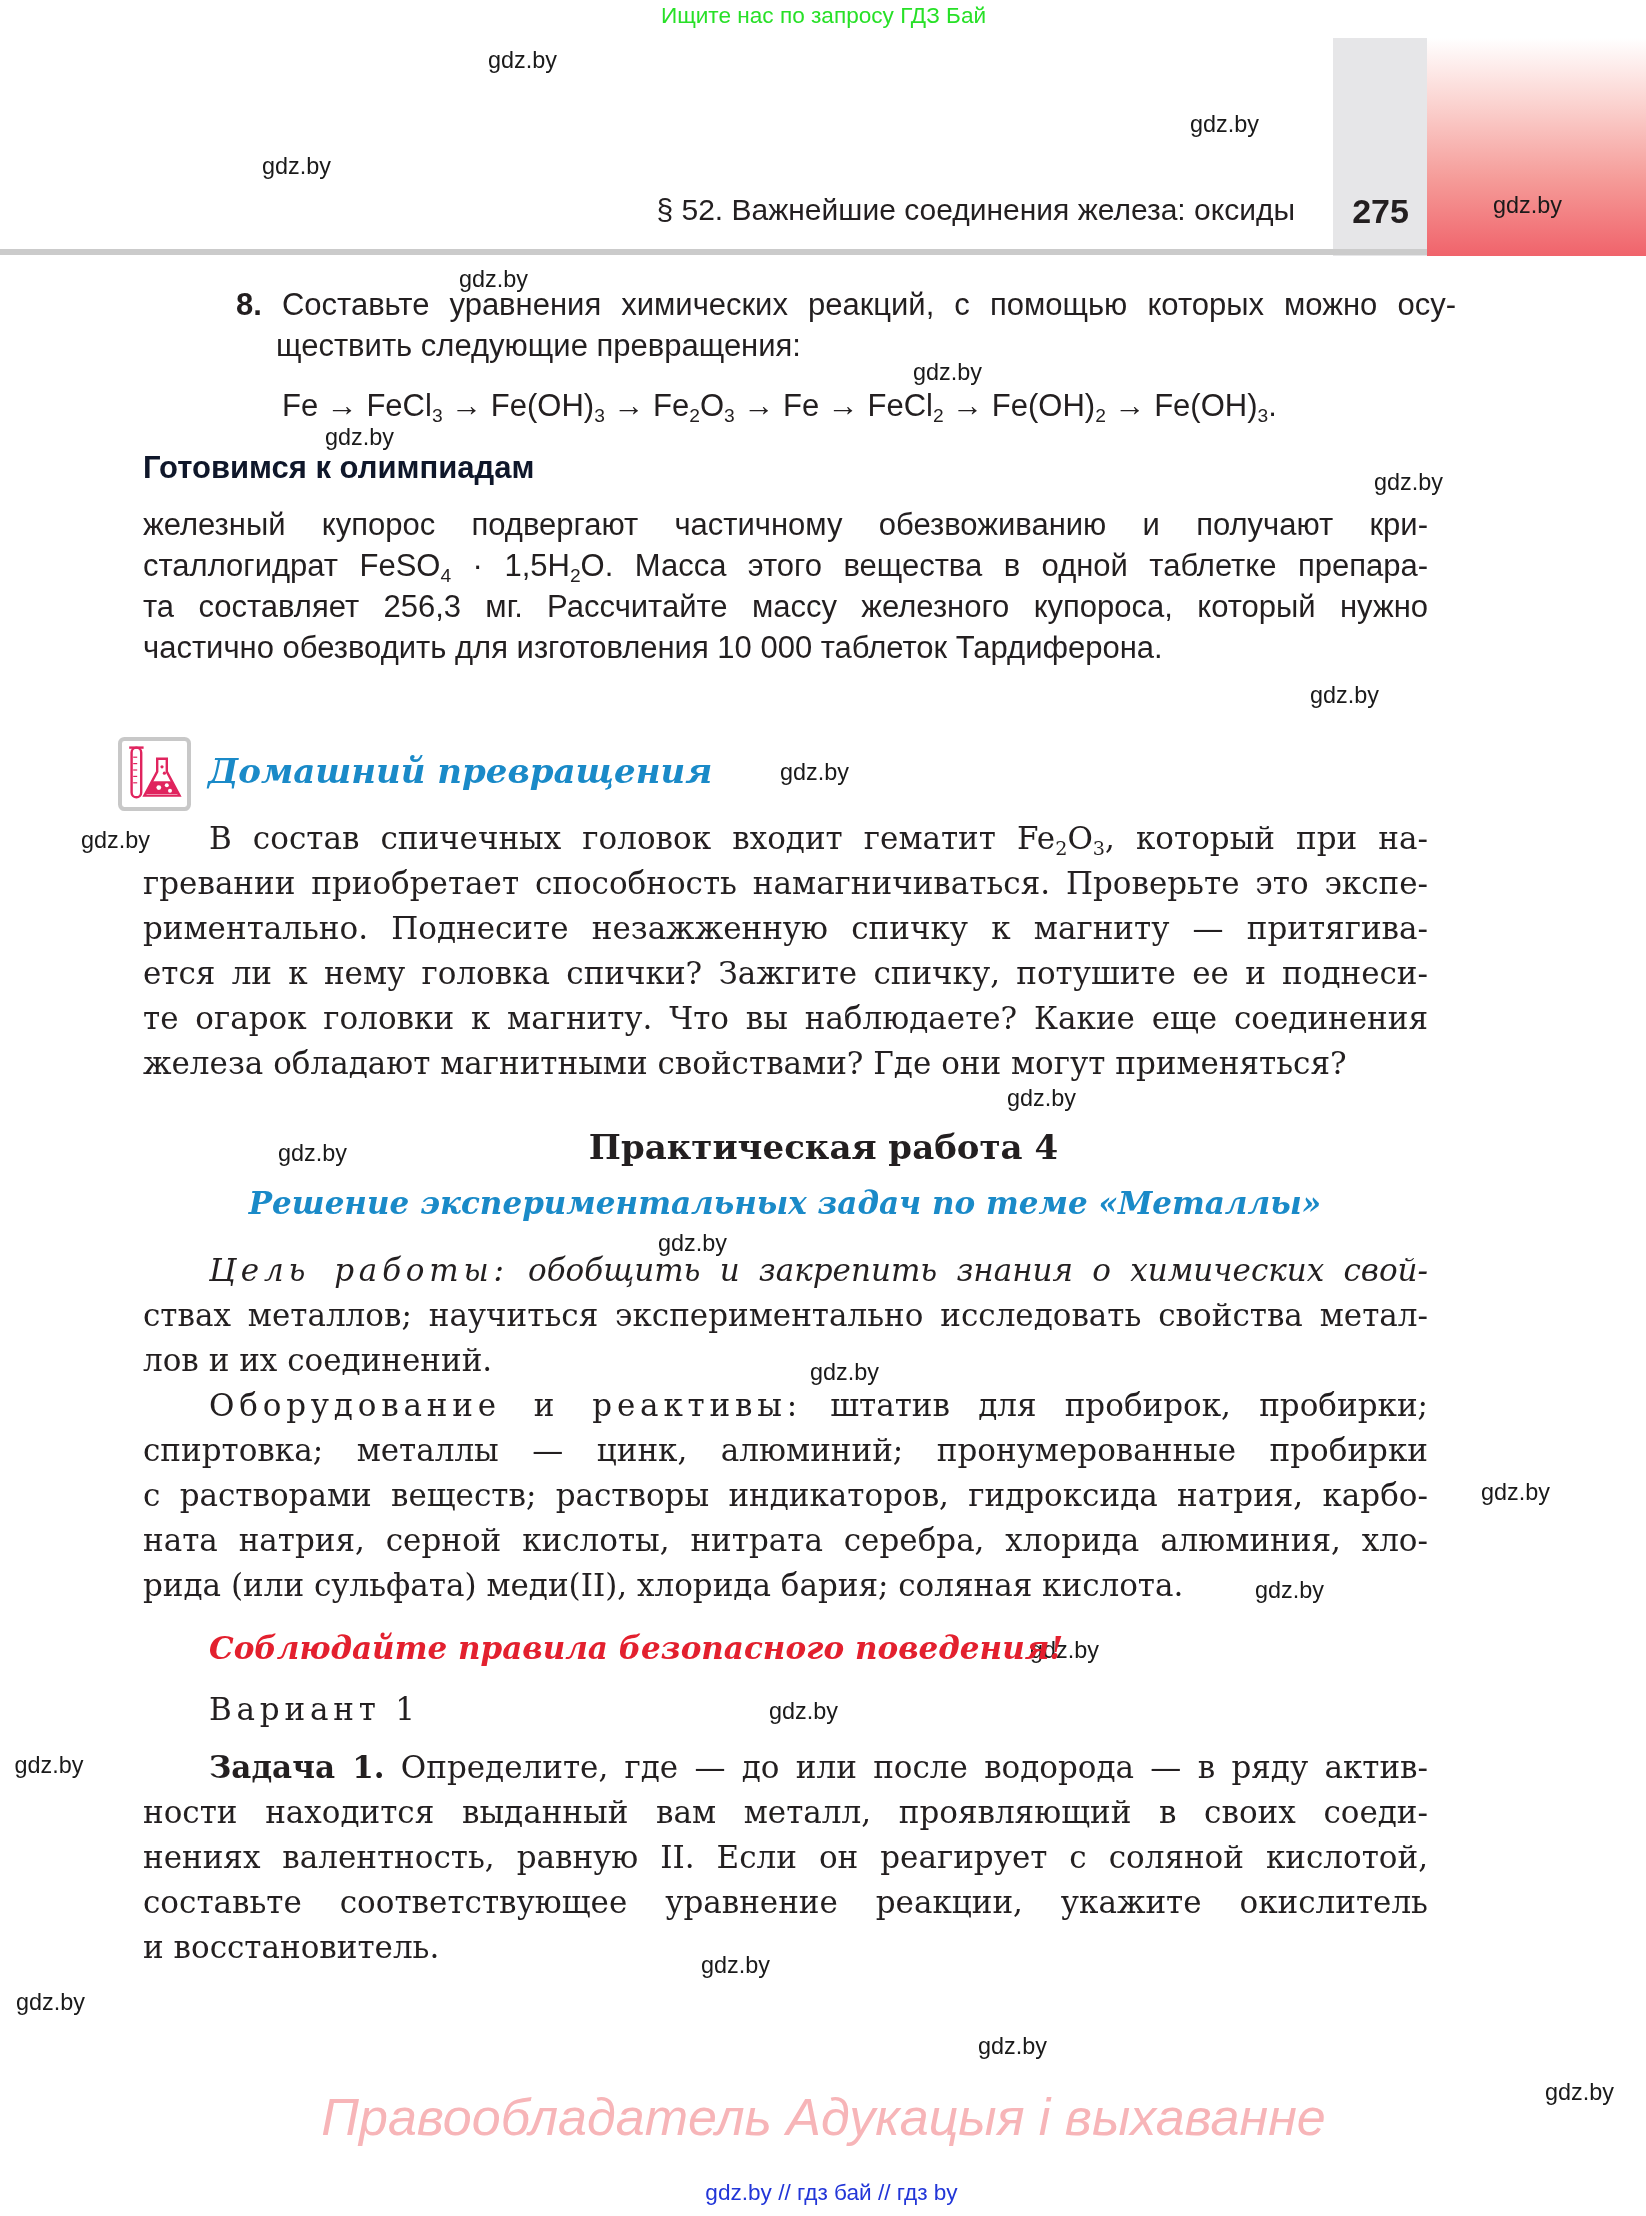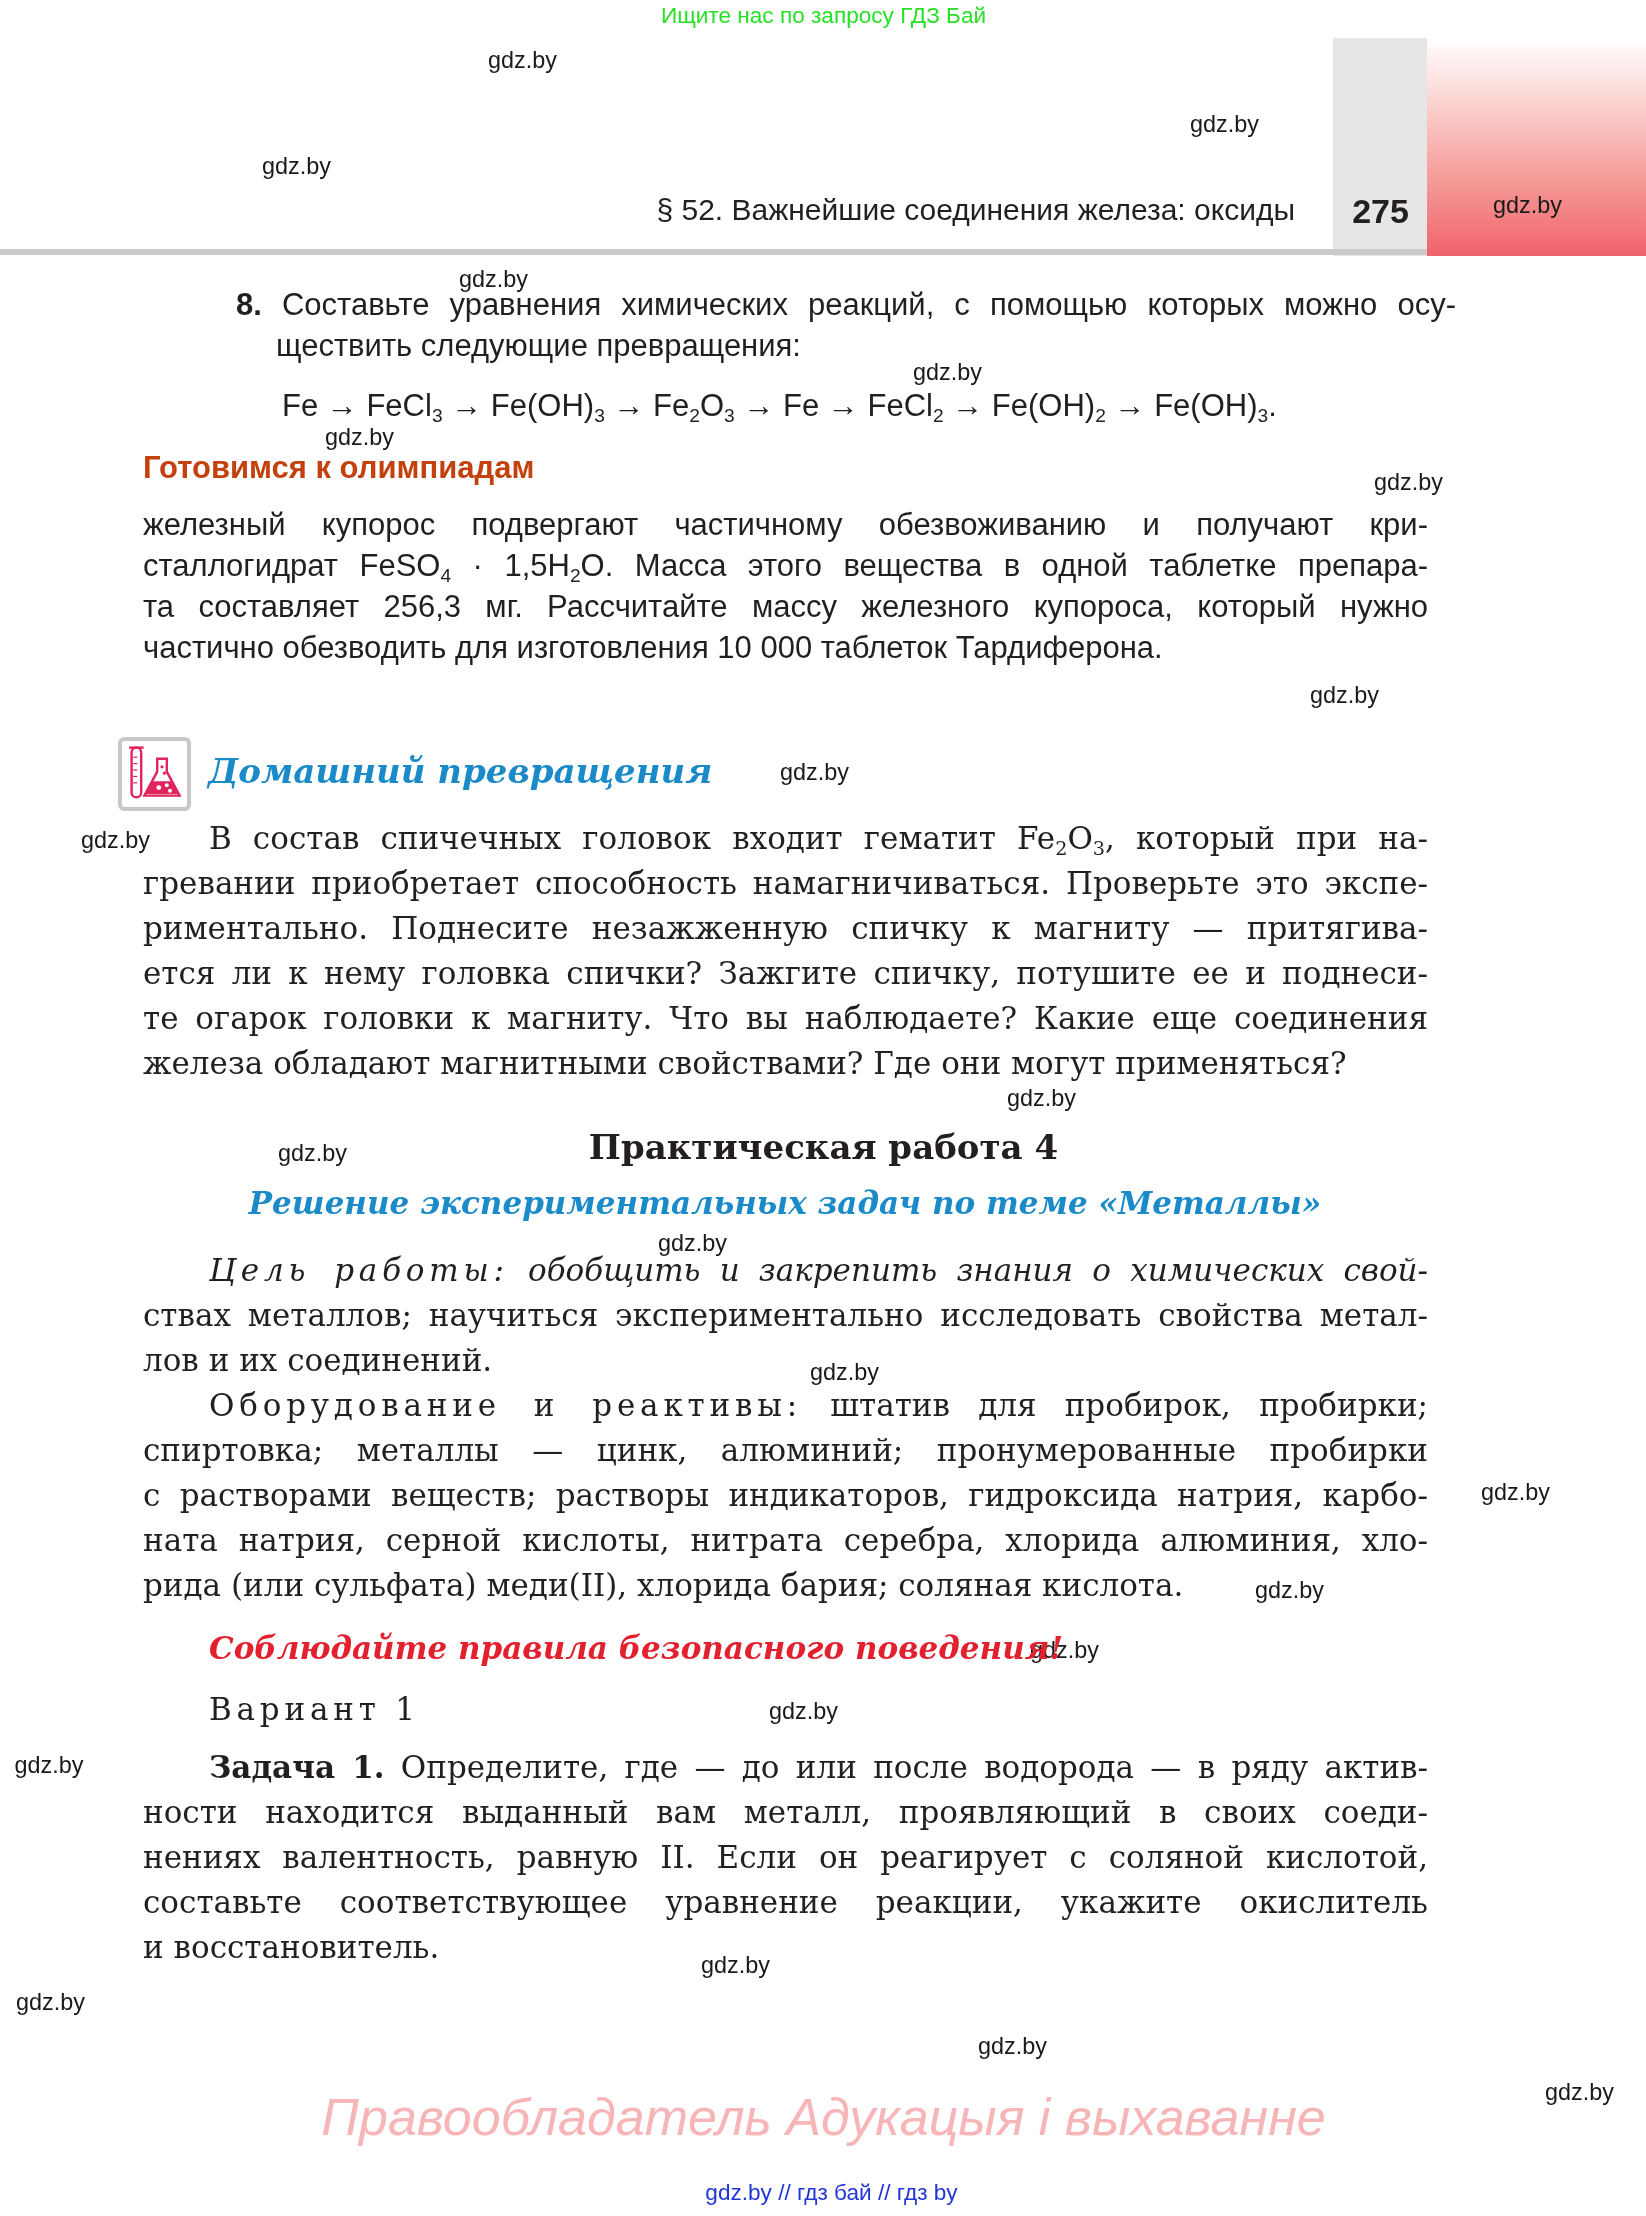--- a/index.html
+++ b/index.html
@@ -10,21 +10,21 @@
   .wm { position:absolute; font-family:"Liberation Sans", sans-serif; font-size:23.4px; color:#1a1a1a; white-space:nowrap; }
   .top-note { left:0; width:1647px; top:3.2px; text-align:center; color:#27e027; font-size:22.6px; }
   .hdr-gray { left:1333px; top:38px; width:95px; height:218px; background:#e6e6e8; }
   .hdr-red { left:1427px; top:38px; width:219px; height:218px; background:linear-gradient(to bottom,#ffffff 0%,#fbd3d0 30%,#f59b98 65%,#f0636b 100%); }
   .hdr-line { left:0; top:249px; width:1427px; height:6.4px; background:#cbcbcb; }
   .page-num { left:1333px; width:95px; top:192px; text-align:center; font-size:34px; font-weight:bold; color:#231f20; }
   .hdr-title { right:352px; top:193px; font-size:30px; color:#231f20; white-space:nowrap; }
   .para { position:absolute; left:143px; width:1285px; font-size:31px; line-height:41px; text-align:justify; }
   .para .line { display:block; text-align:justify; text-align-last:justify; white-space:nowrap; }
   .sline { display:block; text-align:justify; text-align-last:justify; white-space:nowrap; }
-  .blue-h { color:#c2410c; font-weight:bold; font-size:31px; }
+  .blue-h { color:#0f172a; font-weight:bold; font-size:31px; }
   .blue-it { color:#1a8ac8; font-style:italic; font-weight:bold; }
   .red-it { color:#e3202e; font-style:italic; font-weight:bold; }
   sub { font-size:0.62em; vertical-align:-0.3em; line-height:0; }
   .ser { position:absolute; left:143px; width:1285px; font-family:"DejaVu Serif", serif; font-size:31px; line-height:45px; }
   .spaced { letter-spacing:4.8px; }
   .footer-wm { left:0; width:1647px; top:2087px; text-align:center; font-size:52px; font-style:italic; color:#f7b5b8; }
   .footer-links { left:0; width:1647px; top:2180px; text-align:center; font-size:22.6px; color:#2236d8;padding-left:8px; }
   .icon-box { left:118px; top:737px; width:73px; height:74px; border:4px solid #c8c8c8; border-radius:6.4px; background:#fff; box-sizing:border-box; }
 </style>
 </head>

